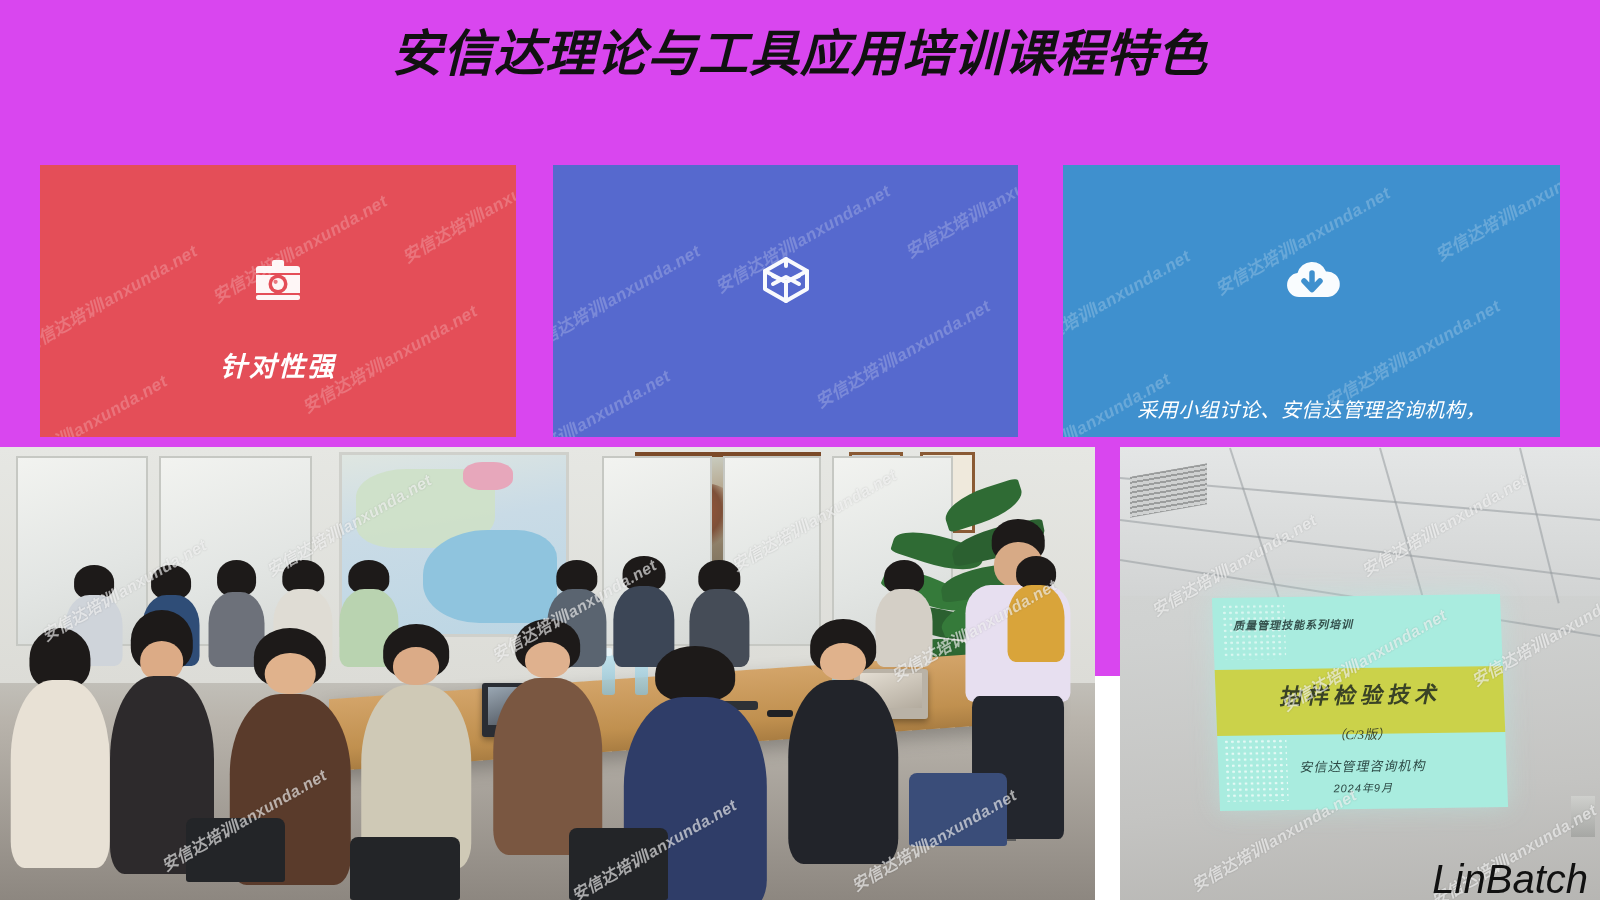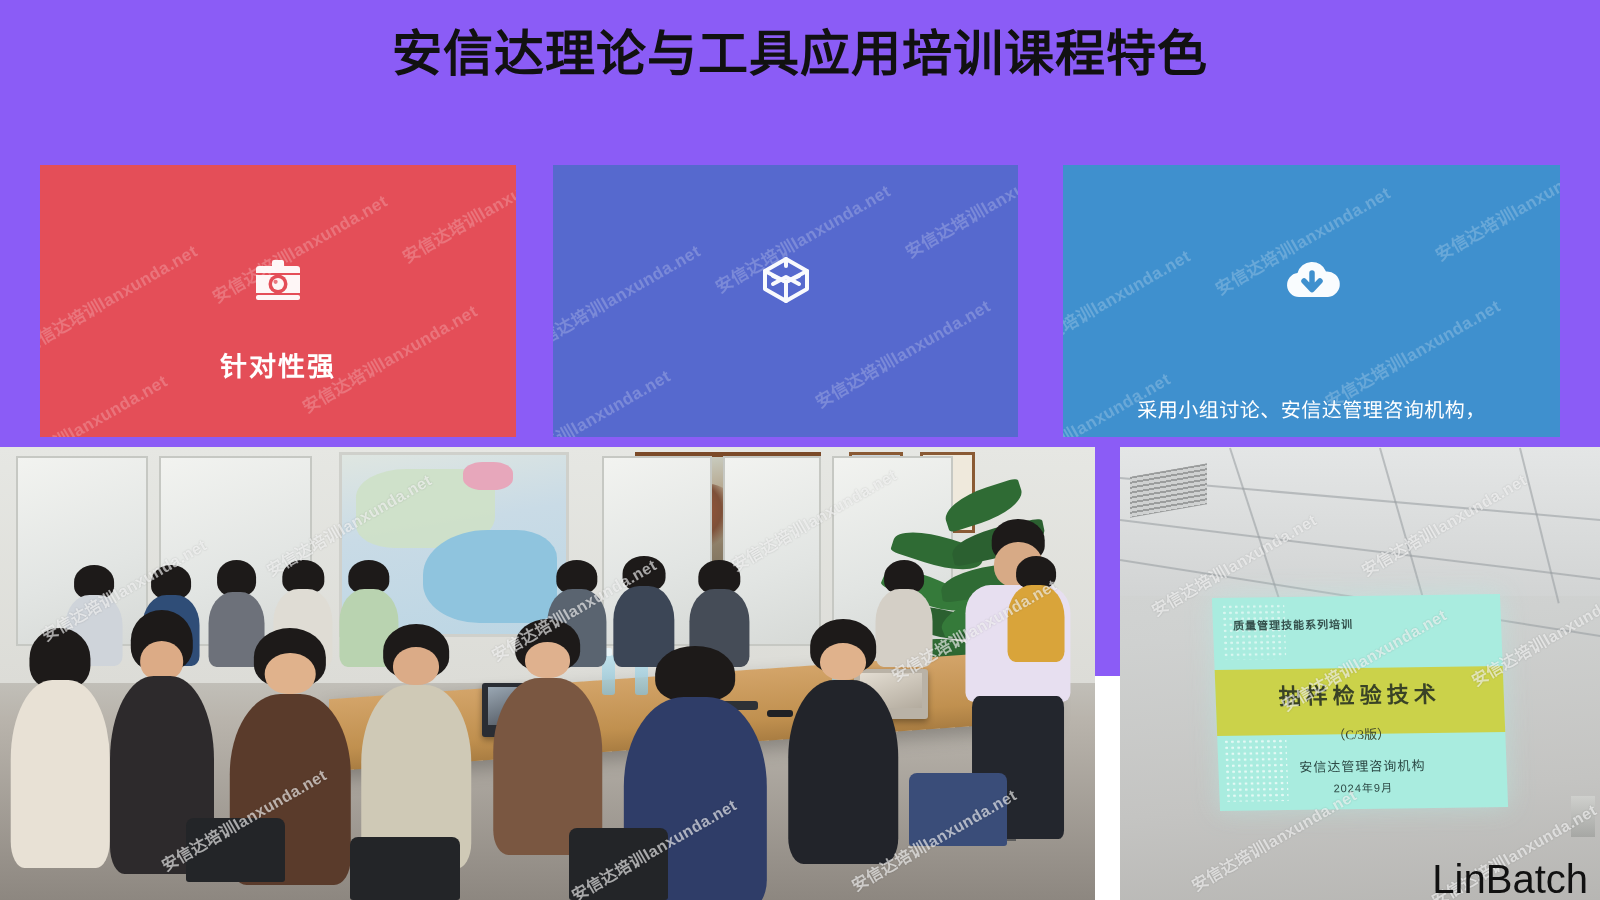--- a/index.html
+++ b/index.html
@@ -3,21 +3,21 @@
 <meta charset="utf-8">
 <title>安信达理论与工具应用培训课程特色</title>
 <style>
   * { box-sizing: border-box; margin: 0; padding: 0; }
   html, body {
     width: 1600px; height: 900px;
     background: #ffffff;
     font-family: "Liberation Sans", "DejaVu Sans", sans-serif;
     overflow: hidden;
   }
-  .page { position: relative; width: 1600px; height: 676px; background:#8b5cf6; }
+  .page { position: relative; width: 1600px; height: 676px; background:#d946ef;font-style:italic; }
 
   
   .header { position:absolute; left:0; top:0; width:1600px; height:150px; }
   .page-title {
     position:absolute; left:0; top:22px; width:1600px;
     text-align:center;
     font-size:50px; font-weight:bold; color:#111111;
     letter-spacing:1px; line-height:64px;
     white-space:nowrap;
   }

